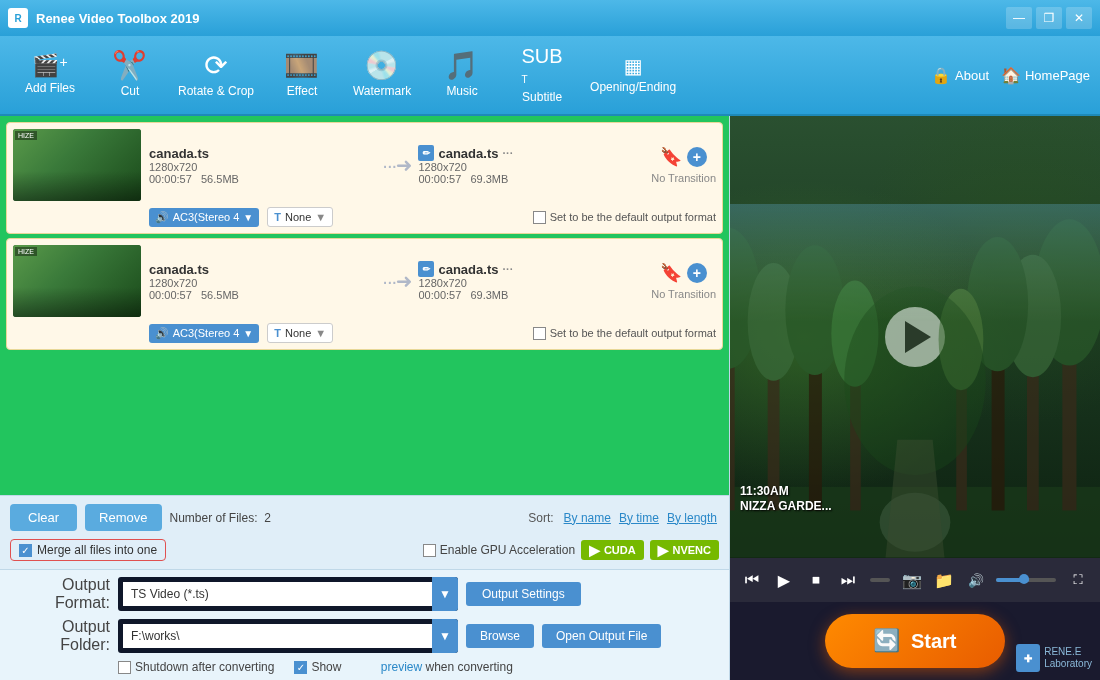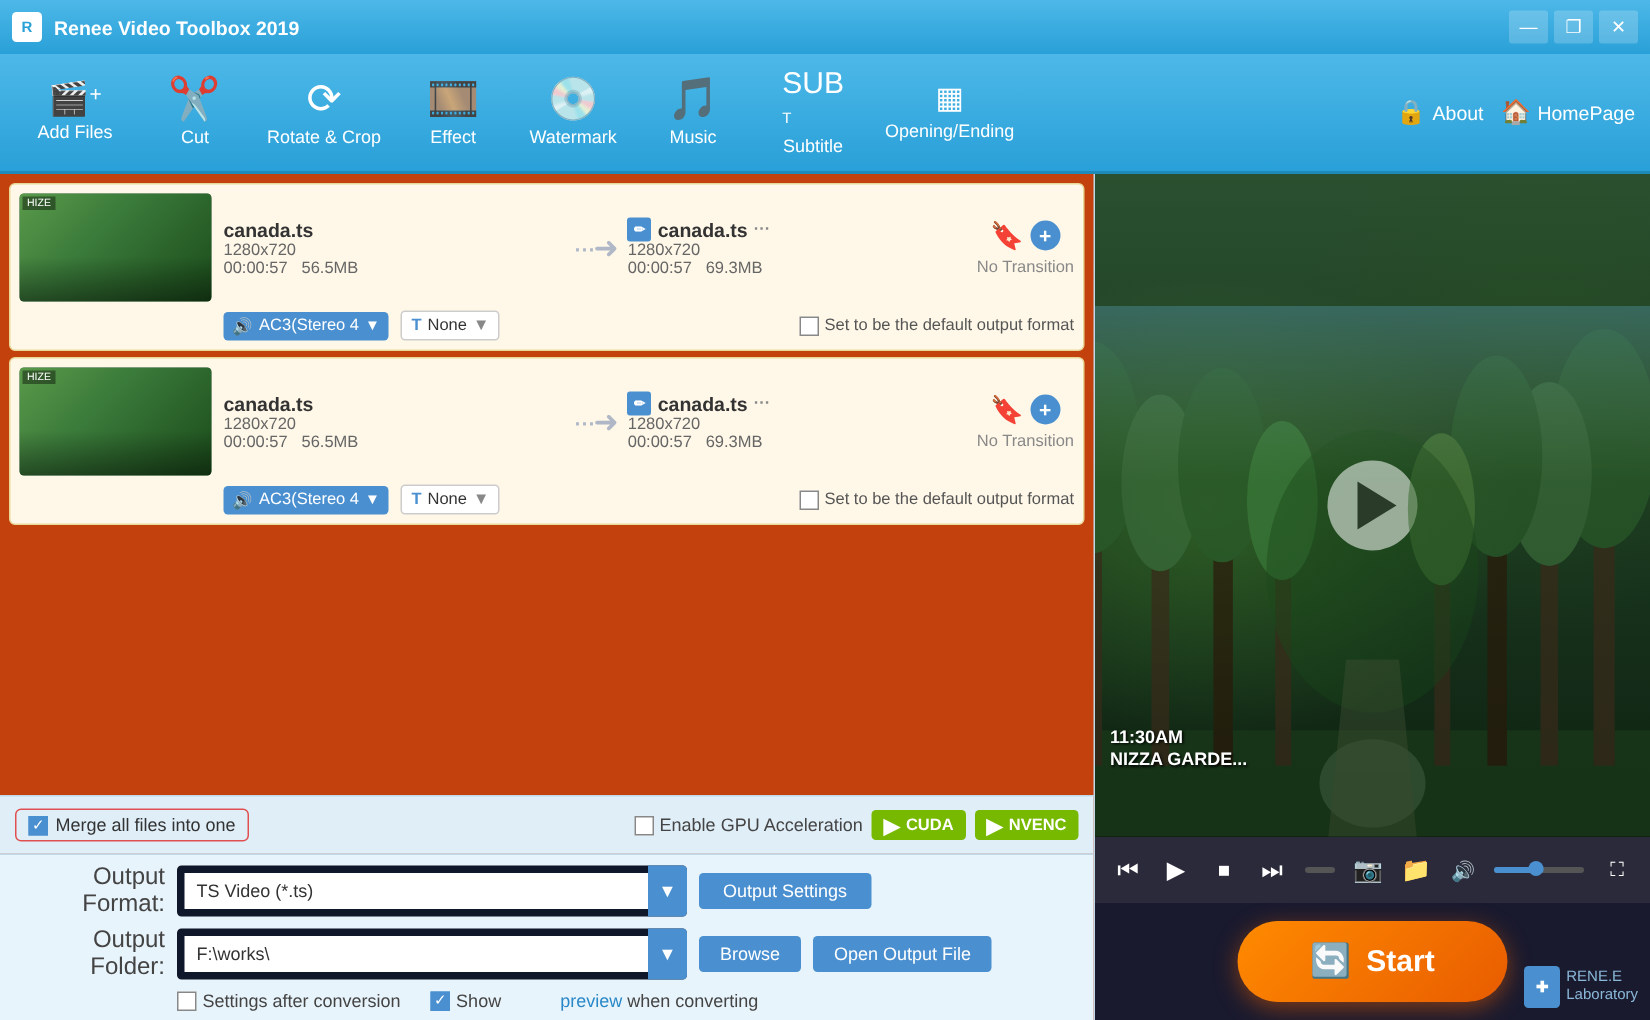--- a/index.html
+++ b/index.html
@@ -52,21 +52,21 @@
     .main-layout {
       display: flex;
       height: calc(680px - 36px - 80px);
     }
 
     
     .left-panel {
       width: 730px;
       display: flex;
       flex-direction: column;
-      background: #c2410c;
+      background: #22c55e;
       border-right: 1px solid #c0d8e8;
     }
 
     
     .file-list {
       flex: 1;
       overflow-y: auto;
       padding: 6px;
       display: flex;
       flex-direction: column;
@@ -681,20 +681,34 @@
           <div class="set-default-label">
             <div class="checkbox-custom"></div>
             <span>Set to be the default output format</span>
           </div>
         </div>
       </div>
 
     </div>
 
     <div class="bottom-bar">
+      <div class="bottom-bar-row1">
+        <button class="btn-clear">Clear</button>
+        <button class="btn-remove">Remove</button>
+        <span class="file-count">
+          <span>Number of Files:</span>
+          &nbsp;<span>2</span>
+        </span>
+        <span class="sort-label">Sort:</span>
+        <div class="sort-btns">
+          <button class="sort-btn">By name</button>
+          <button class="sort-btn">By time</button>
+          <button class="sort-btn">By length</button>
+        </div>
+      </div>
       <div class="bottom-bar-row2">
         <div class="merge-checkbox-container">
           <div class="checkbox-custom checkbox-checked">✓</div>
           <span class="merge-label">Merge all files into one</span>
         </div>
         <div class="gpu-section">
           <div class="enable-gpu-cb">
             <div class="checkbox-custom"></div>
             <span>Enable GPU Acceleration</span>
           </div>
@@ -724,21 +738,21 @@
         <div class="output-select-container">
           <div class="output-select">F:\works\</div>
           <div class="output-select-arrow">▼</div>
         </div>
         <button class="btn-browse">Browse</button>
         <button class="btn-open-output">Open Output File</button>
       </div>
       <div class="shutdown-row">
         <label class="shutdown-label">
           <div class="checkbox-custom"></div>
-          <span>Settings after conversion</span>
+          <span>Shutdown after converting</span>
         </label>
         <label class="show-preview-label">
           <div class="checkbox-custom checkbox-checked">✓</div>
           <span>
             <span>Show</span>
             <a style="color:#2a88c8;cursor:pointer;">preview</a>
             <span>when converting</span>
           </span>
         </label>
       </div>

